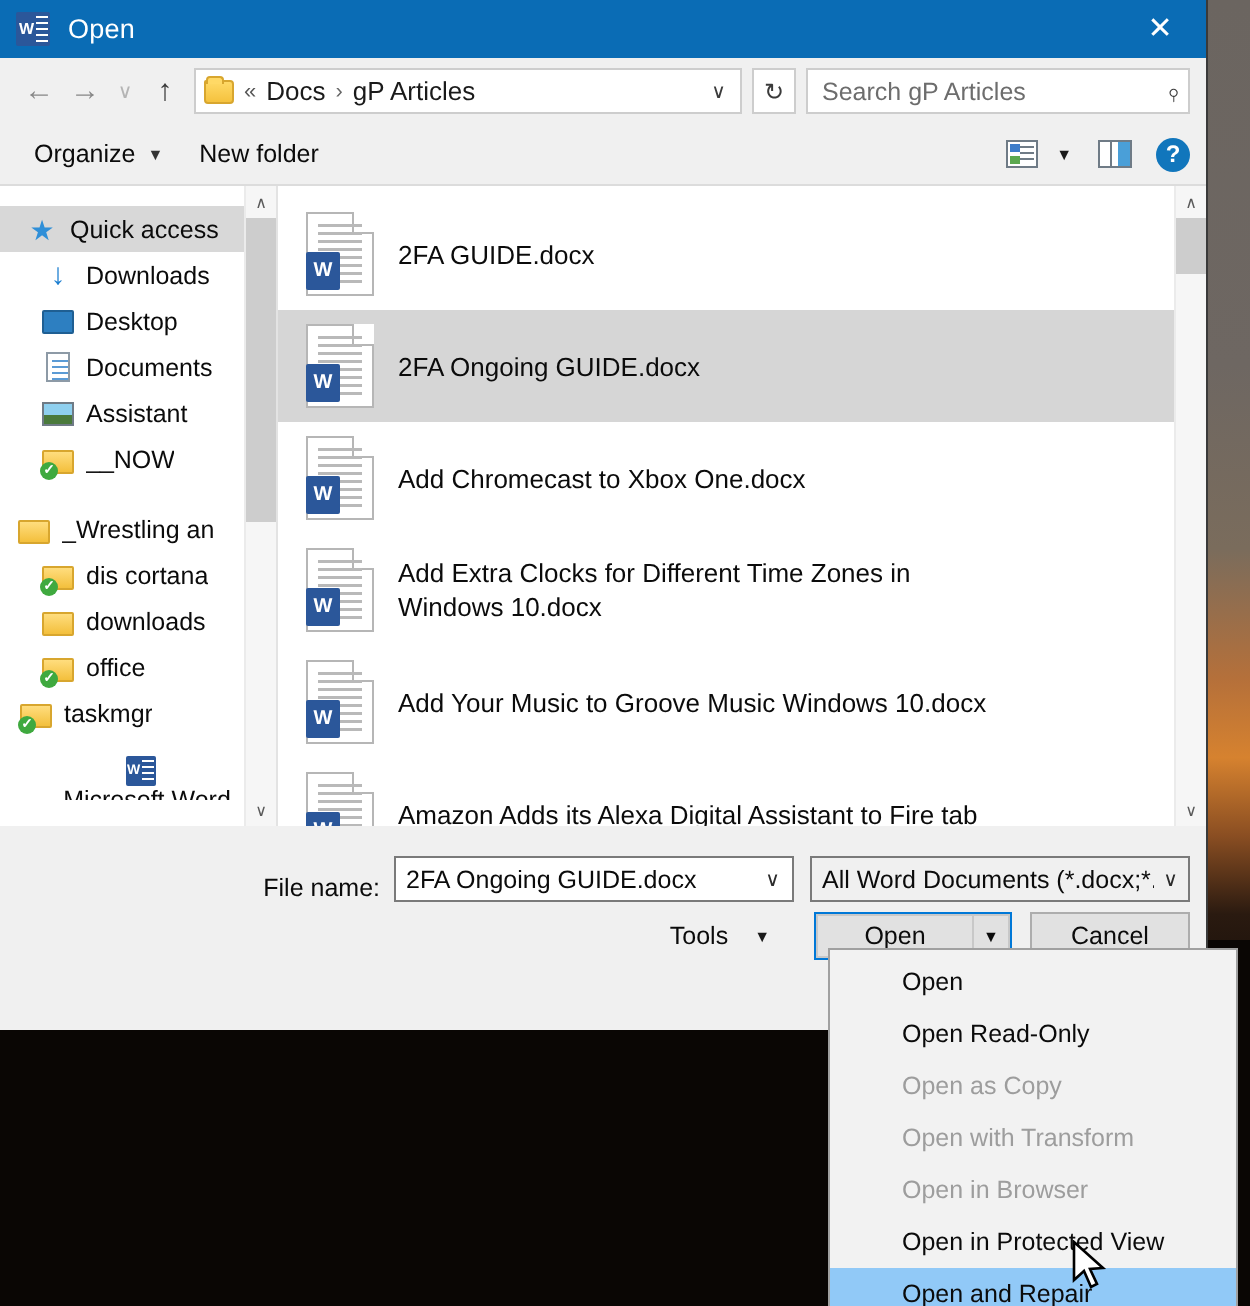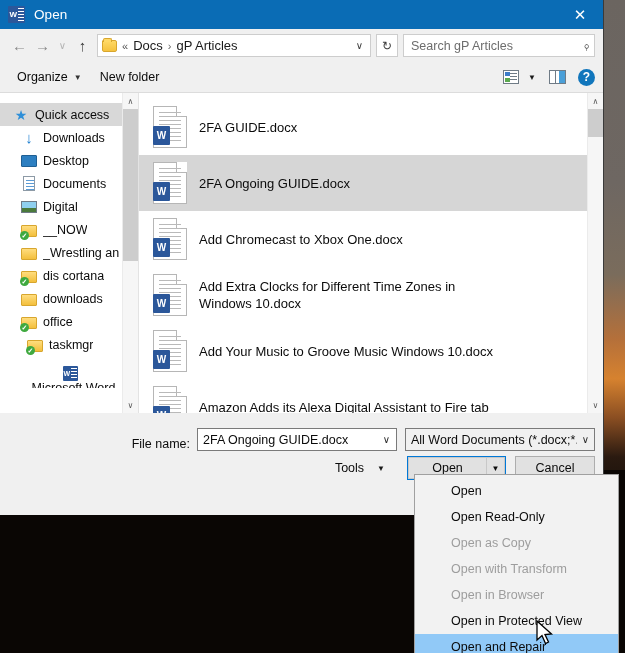--- a/index.html
+++ b/index.html
@@ -362,31 +362,31 @@
             <span class="sb-ic">
               <span class="ic-docs" style="display:block"></span>
             </span>
             <span class="sb-label">Documents</span>
             <span class="pin">➤</span>
           </div>
           <div class="sb-row" style="padding-left: 21px;">
             <span class="sb-ic">
               <span class="ic-pics" style="display:block"></span>
             </span>
-            <span class="sb-label">Digital</span>
+            <span class="sb-label">Assistant</span>
             <span class="pin">➤</span>
           </div>
           <div class="sb-row" style="padding-left: 21px;">
             <span class="sb-ic" style="position:relative">
               <span class="ic-folder sync" style="display:block"></span>
             </span>
             <span class="sb-label">__NOW</span>
             <span class="pin">➤</span>
           </div>
-          <div class="sb-row" style="padding-left: 21px;">
+          <div class="sb-row" style="padding-left: 9px; margin-top: 12px;">
             <span class="sb-ic">
               <span class="ic-folder" style="display:block"></span>
             </span>
             <span class="sb-label">_Wrestling an</span>
             <span class="pin">➤</span>
           </div>
           <div class="sb-row" style="padding-left: 21px;">
             <span class="sb-ic" style="position:relative">
               <span class="ic-folder sync" style="display:block"></span>
             </span>
@@ -397,21 +397,21 @@
               <span class="ic-folder" style="display:block"></span>
             </span>
             <span class="sb-label">downloads</span>
           </div>
           <div class="sb-row" style="padding-left: 21px;">
             <span class="sb-ic" style="position:relative">
               <span class="ic-folder sync" style="display:block"></span>
             </span>
             <span class="sb-label">office</span>
           </div>
-          <div class="sb-row" style="padding-left: 27px;">
+          <div class="sb-row" style="padding-left: 10px;">
             <span class="sb-ic" style="position:relative">
               <span class="ic-folder sync" style="display:block"></span>
             </span>
             <span class="sb-label">taskmgr</span>
           </div>
           <div class="sb-row app" style="padding-left: 13px;">
             <span class="sb-ic">
               <span class="wordicon ic-word" style="display:flex">
                 <span class="wletter">W</span>
                 <span class="wlines"></span>

